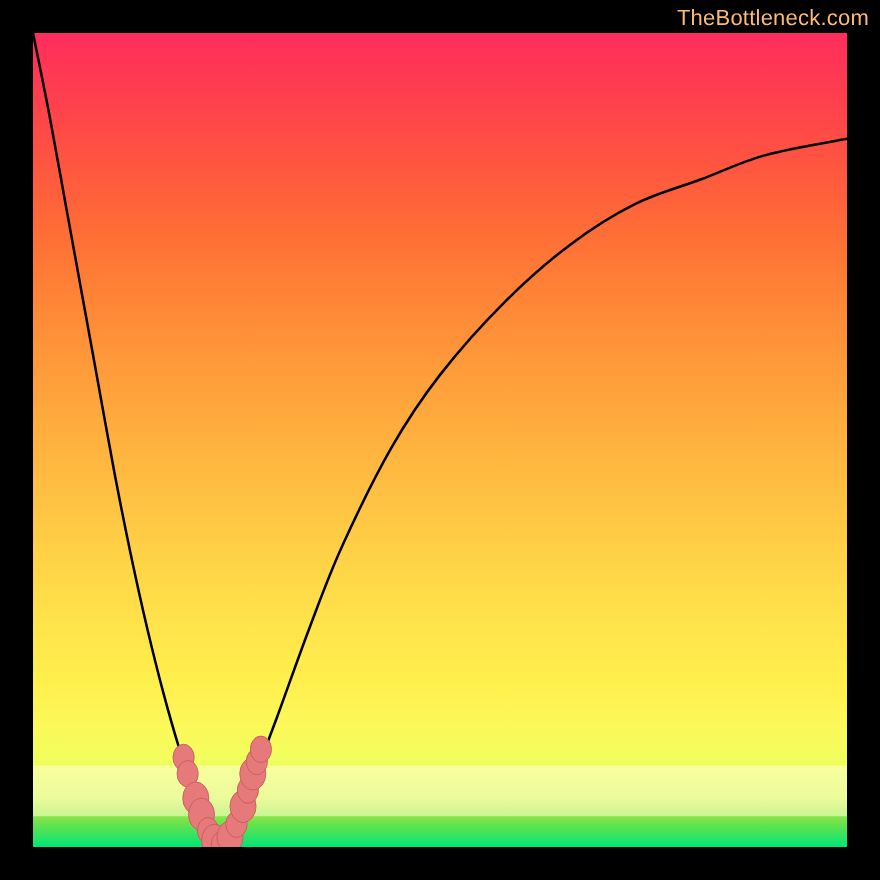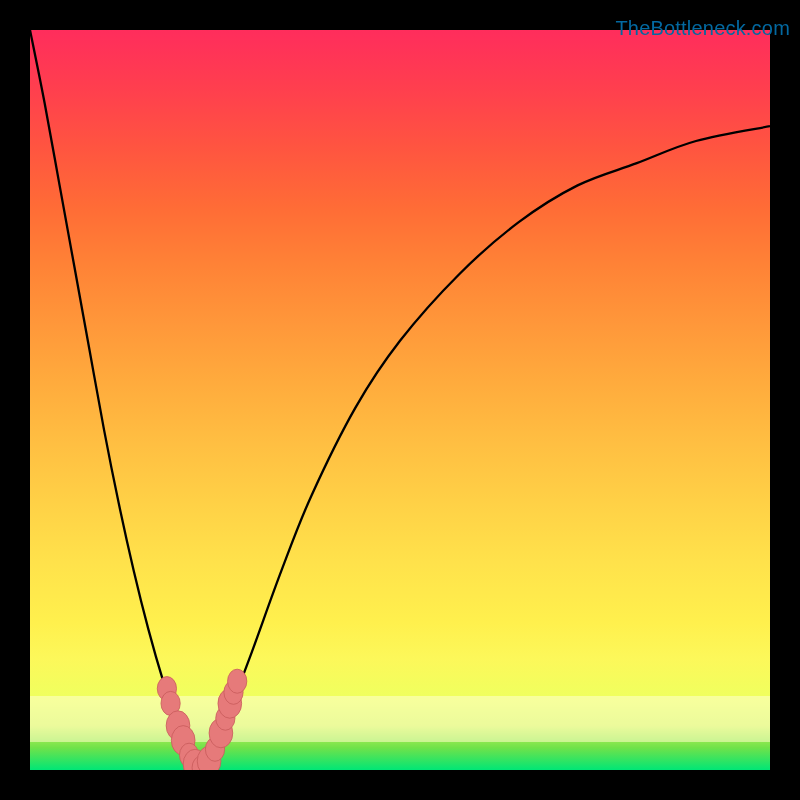--- a/index.html
+++ b/index.html
@@ -53,23 +53,23 @@
     mix-blend-mode: screen;
   }
   svg.curves {
     position: absolute;
     left: 0; top: 0;
     width: 740px;
     height: 740px;
   }
   .watermark {
     position: absolute;
-    top: 17px;
+    top: 6px;
     right: 10px;
-    color: #0369a1;
+    color: #fdba74;
     font-size: 20px;
     font-weight: 500;
     letter-spacing: 0.2px;
   }
 </style>
 </head>
 <body>
 
 <div class="frame">
 

